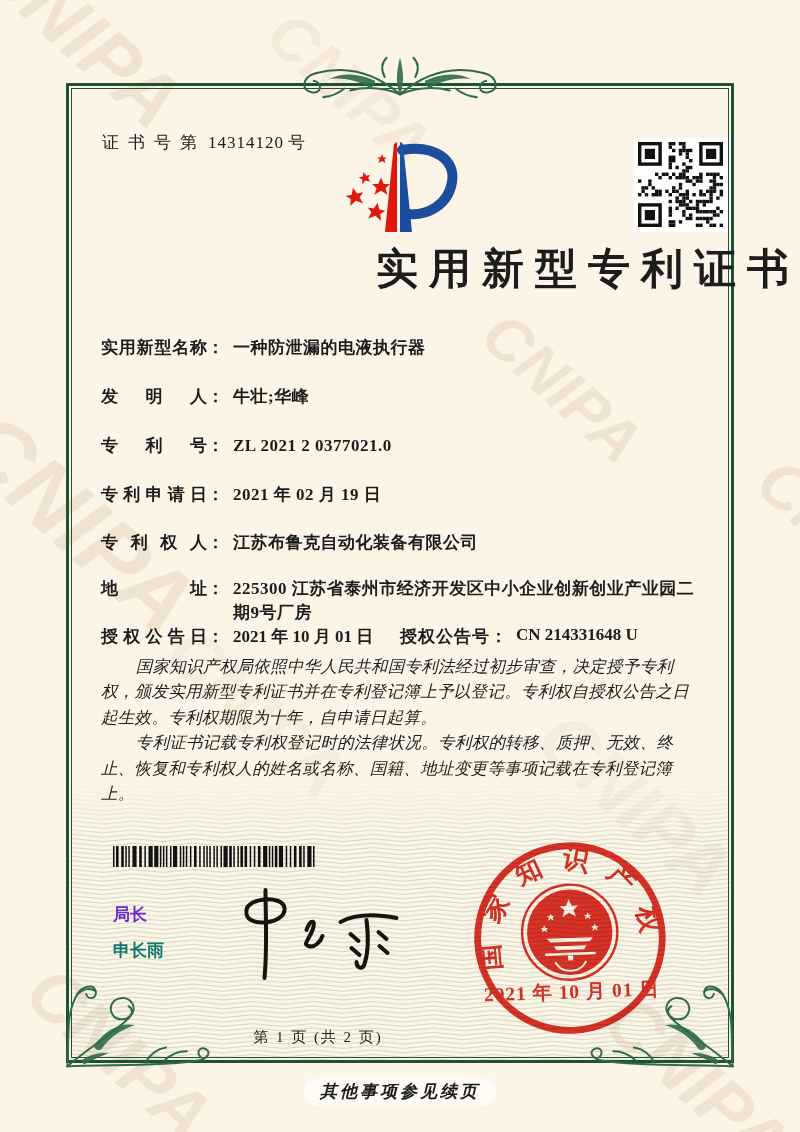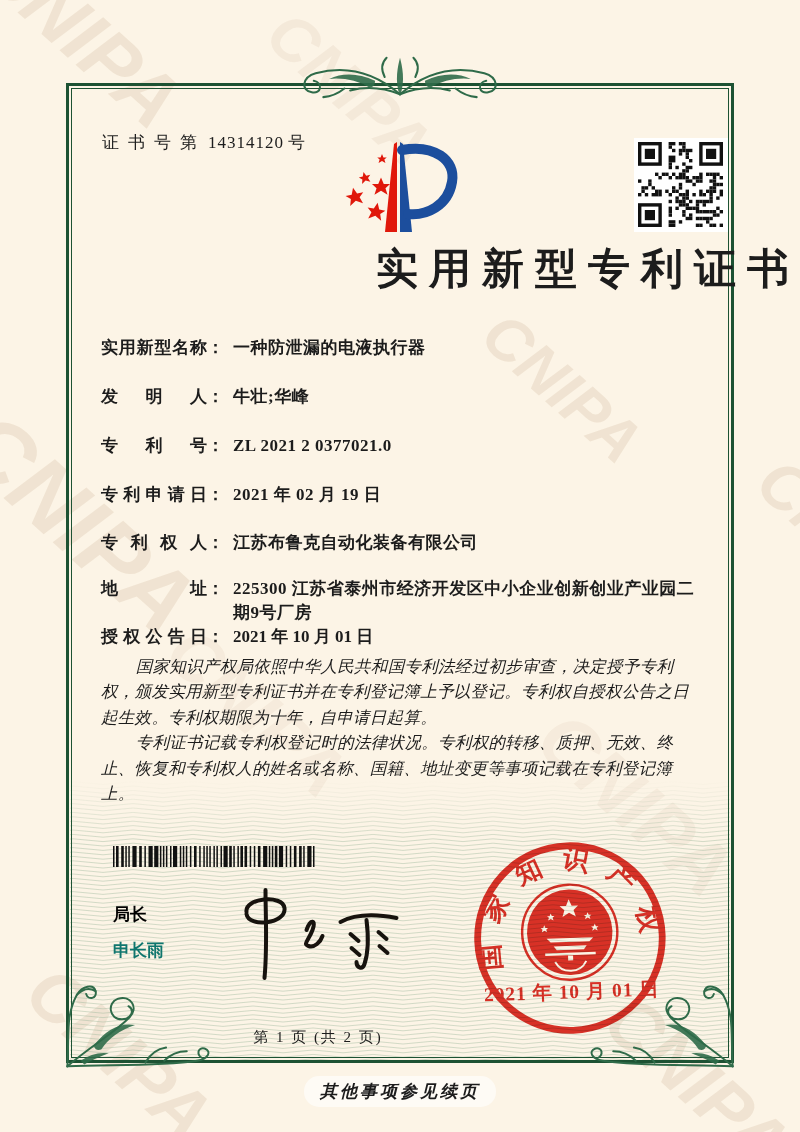--- a/index.html
+++ b/index.html
@@ -59,21 +59,21 @@
   .grant2 .flabel{width:90px;letter-spacing:1px;}
 
   
   .paras{position:absolute;left:101px;top:654px;width:600px;z-index:5;
          font-style:italic;font-size:16.5px;line-height:25.4px;letter-spacing:.3px;}
   .paras p{margin:0;text-indent:2.1em;}
 
   
   .barcode{position:absolute;left:113px;top:846px;z-index:5;}
   .sig-title{position:absolute;left:113px;top:903px;font-family:"Liberation Sans","DejaVu Sans",sans-serif;
-             font-size:17px;font-weight:700;color:#000000;z-index:5;}
+             font-size:17px;font-weight:700;color:#6d28d9;z-index:5;}
   .sig-name{position:absolute;left:113px;top:939px;font-family:"Liberation Sans","DejaVu Sans",sans-serif;
             font-size:17px;font-weight:700;color:#0f766e;z-index:5;}
   .sig-hand{position:absolute;left:208px;top:886px;z-index:5;}
   .sig-hand path{fill:none;stroke:#17130e;stroke-width:4;stroke-linecap:round;stroke-linejoin:round;}
 
   .seal{position:absolute;left:468px;top:838px;z-index:6;mix-blend-mode:multiply;opacity:.94;}
   .seal text{font-family:"Liberation Serif","DejaVu Serif",serif;font-weight:700;fill:#d9261c;}
 
   .pagefoot{position:absolute;left:0;top:1028px;width:636px;text-align:center;
             font-size:15px;letter-spacing:2px;z-index:5;}
@@ -401,20 +401,23 @@
   <div class="row r5">
     <span class="flabel">专利权人</span><span class="fcolon">：</span><span class="fvalue">江苏布鲁克自动化装备有限公司</span>
   </div>
   <div class="row r6">
     <span class="flabel">地址</span><span class="fcolon">：</span><span class="fvalue">225300 江苏省泰州市经济开发区中小企业创新创业产业园二期9号厂房</span>
   </div>
   <div class="row r7">
     <span>
       <span class="flabel">授权公告日</span><span class="fcolon">：</span><span>2021 年 10 月 01 日</span>
     </span>
+    <span class="grant2">
+      <span class="flabel">授权公告号</span><span class="fcolon">：</span><span>CN 214331648 U</span>
+    </span>
   </div>
 
   <div class="paras">
     <p>国家知识产权局依照中华人民共和国专利法经过初步审查，决定授予专利权，颁发实用新型专利证书并在专利登记簿上予以登记。专利权自授权公告之日起生效。专利权期限为十年，自申请日起算。</p>
     <p>专利证书记载专利权登记时的法律状况。专利权的转移、质押、无效、终止、恢复和专利权人的姓名或名称、国籍、地址变更等事项记载在专利登记簿上。</p>
   </div>
 
   <svg class="barcode" id="barcode-svg" width="208" height="21" viewBox="0 0 208 21" xmlns="http://www.w3.org/2000/svg" fill="#111">
       <rect x="0.0" y="0" width="1.5" height="21"></rect>
       <rect x="3.0" y="0" width="2.6" height="21"></rect>

